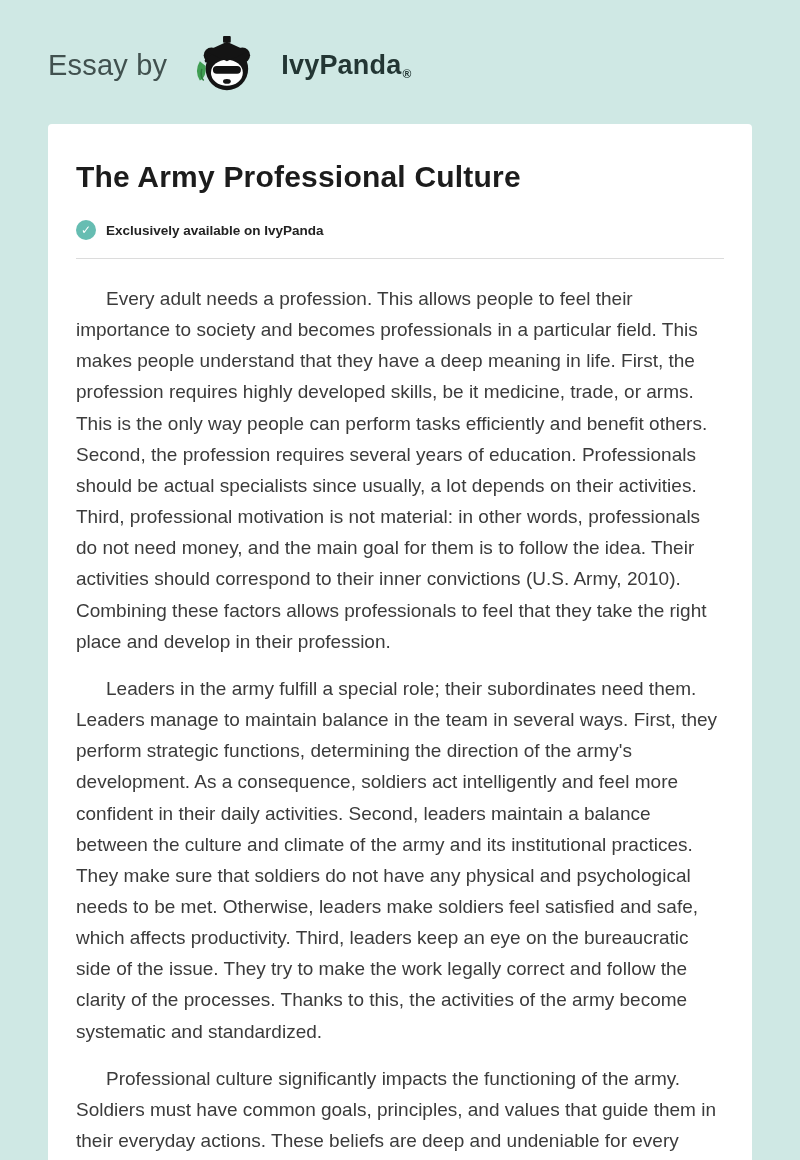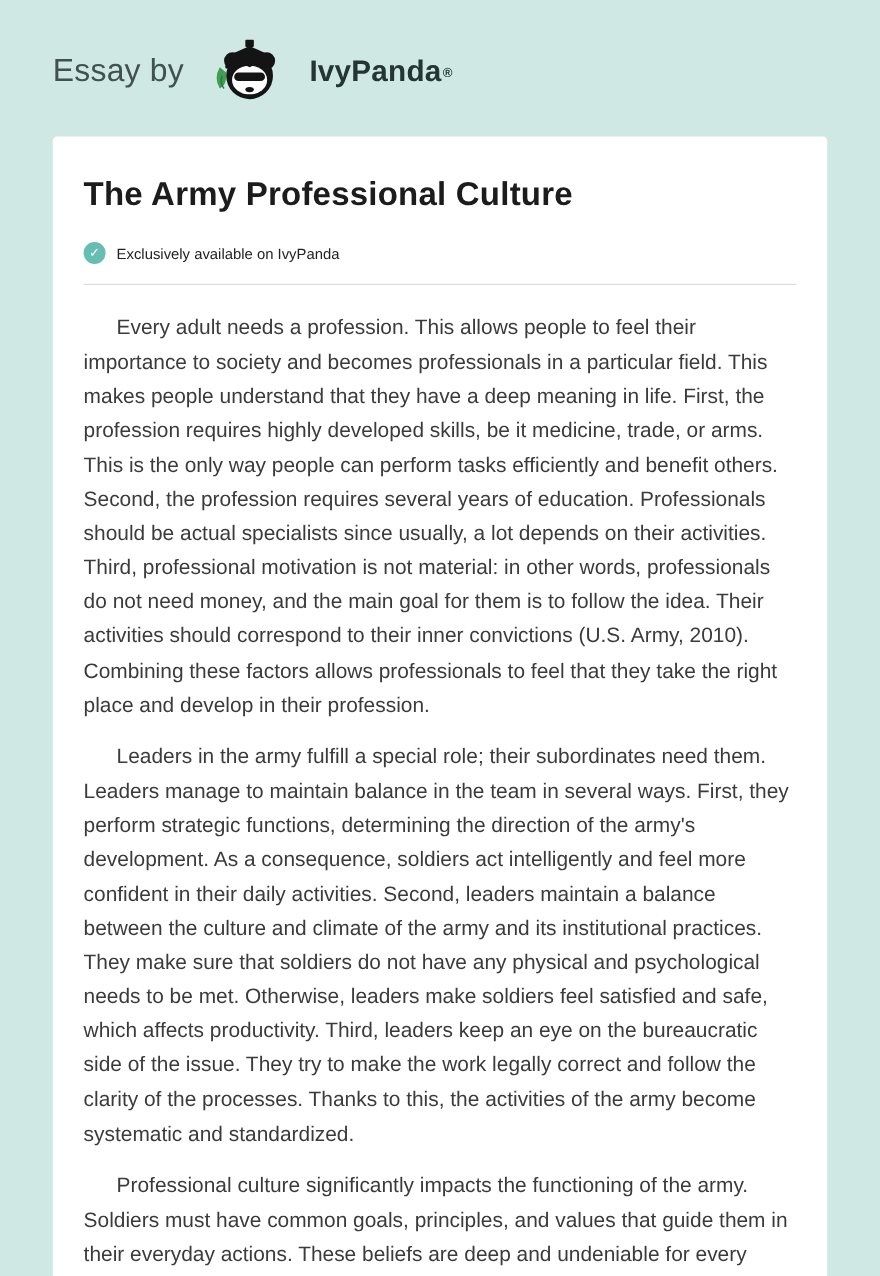--- a/index.html
+++ b/index.html
@@ -31,21 +31,21 @@
     height: 58px;
     display: inline-block;
     flex: 0 0 auto;
   }
   .brand {
     font-size: 27px;
     font-weight: 700;
     color: #233634;
     letter-spacing: 0.2px;
     display: flex;
-    align-items: center;
+    align-items: flex-end;
   }
   .brand .reg {
     font-size: 12px;
     font-weight: 700;
     margin-top: 2px;
     margin-left: 1px;
   }
 
   
   .card {
@@ -77,21 +77,21 @@
     color: #ffffff;
     font-size: 12px;
     font-weight: 700;
     display: flex;
     align-items: center;
     justify-content: center;
     flex: 0 0 auto;
   }
   .badge-label {
     font-size: 13.5px;
-    font-weight: 400;
+    font-weight: 700;
     color: #222222;
   }
 
   .divider {
     border: none;
     border-top: 1px solid #dcdcdc;
     margin: 0 0 24px 0;
   }
 
   .essay-body p {

